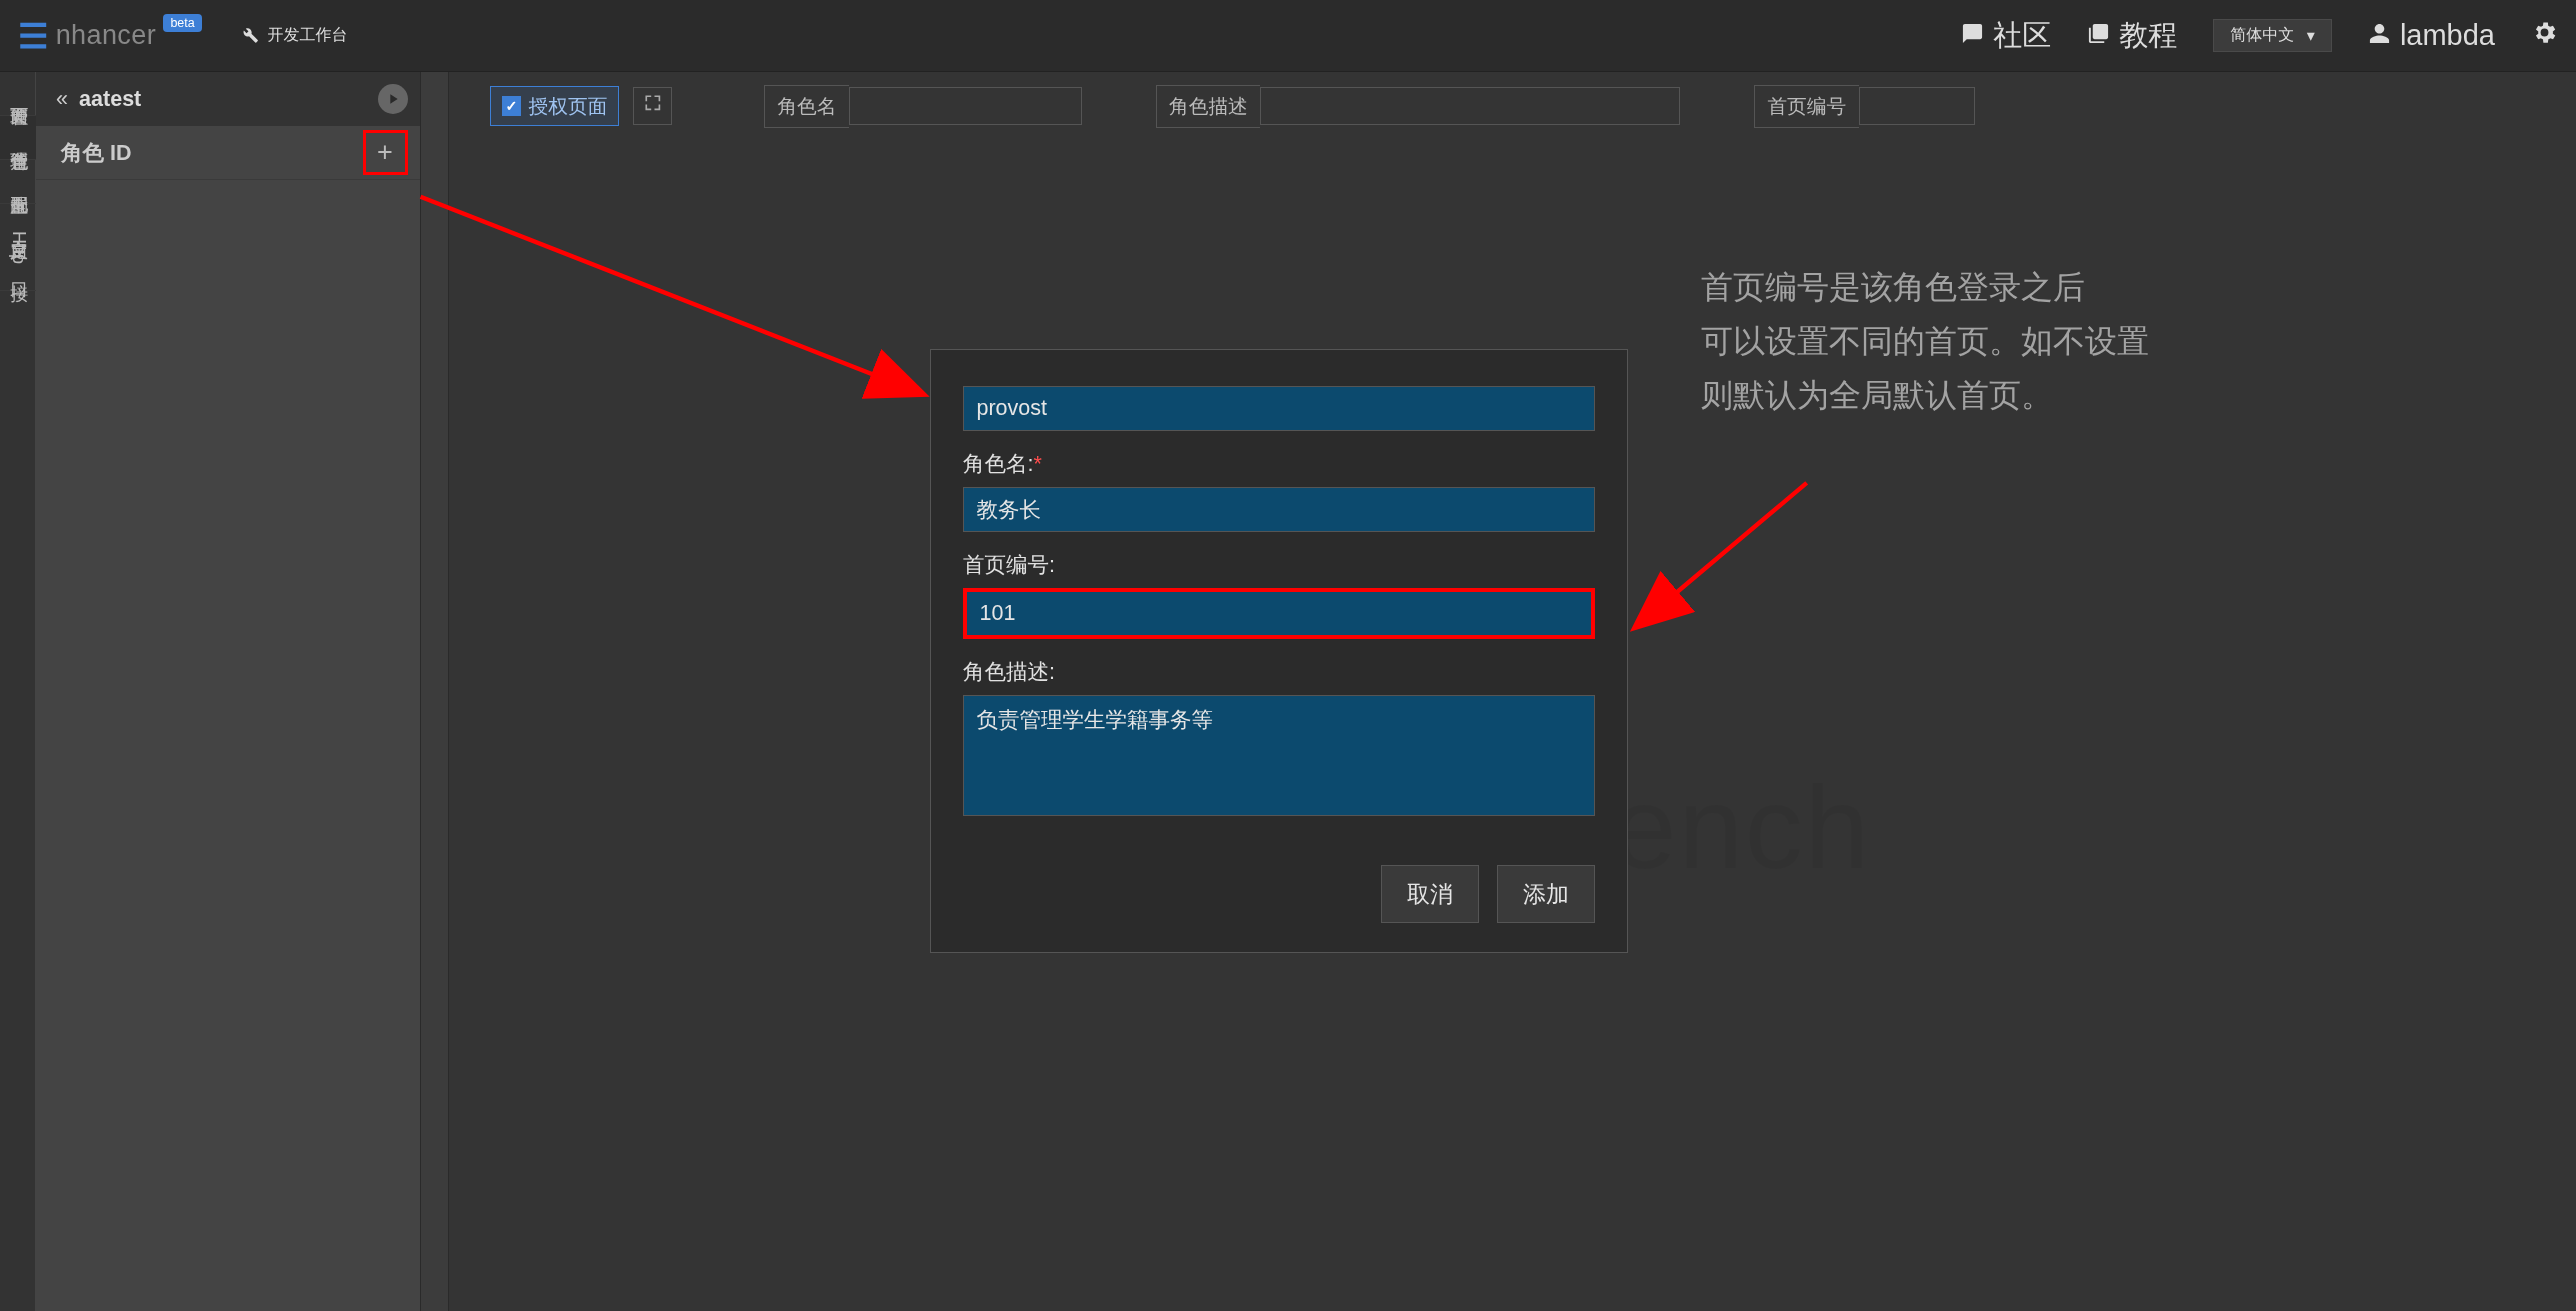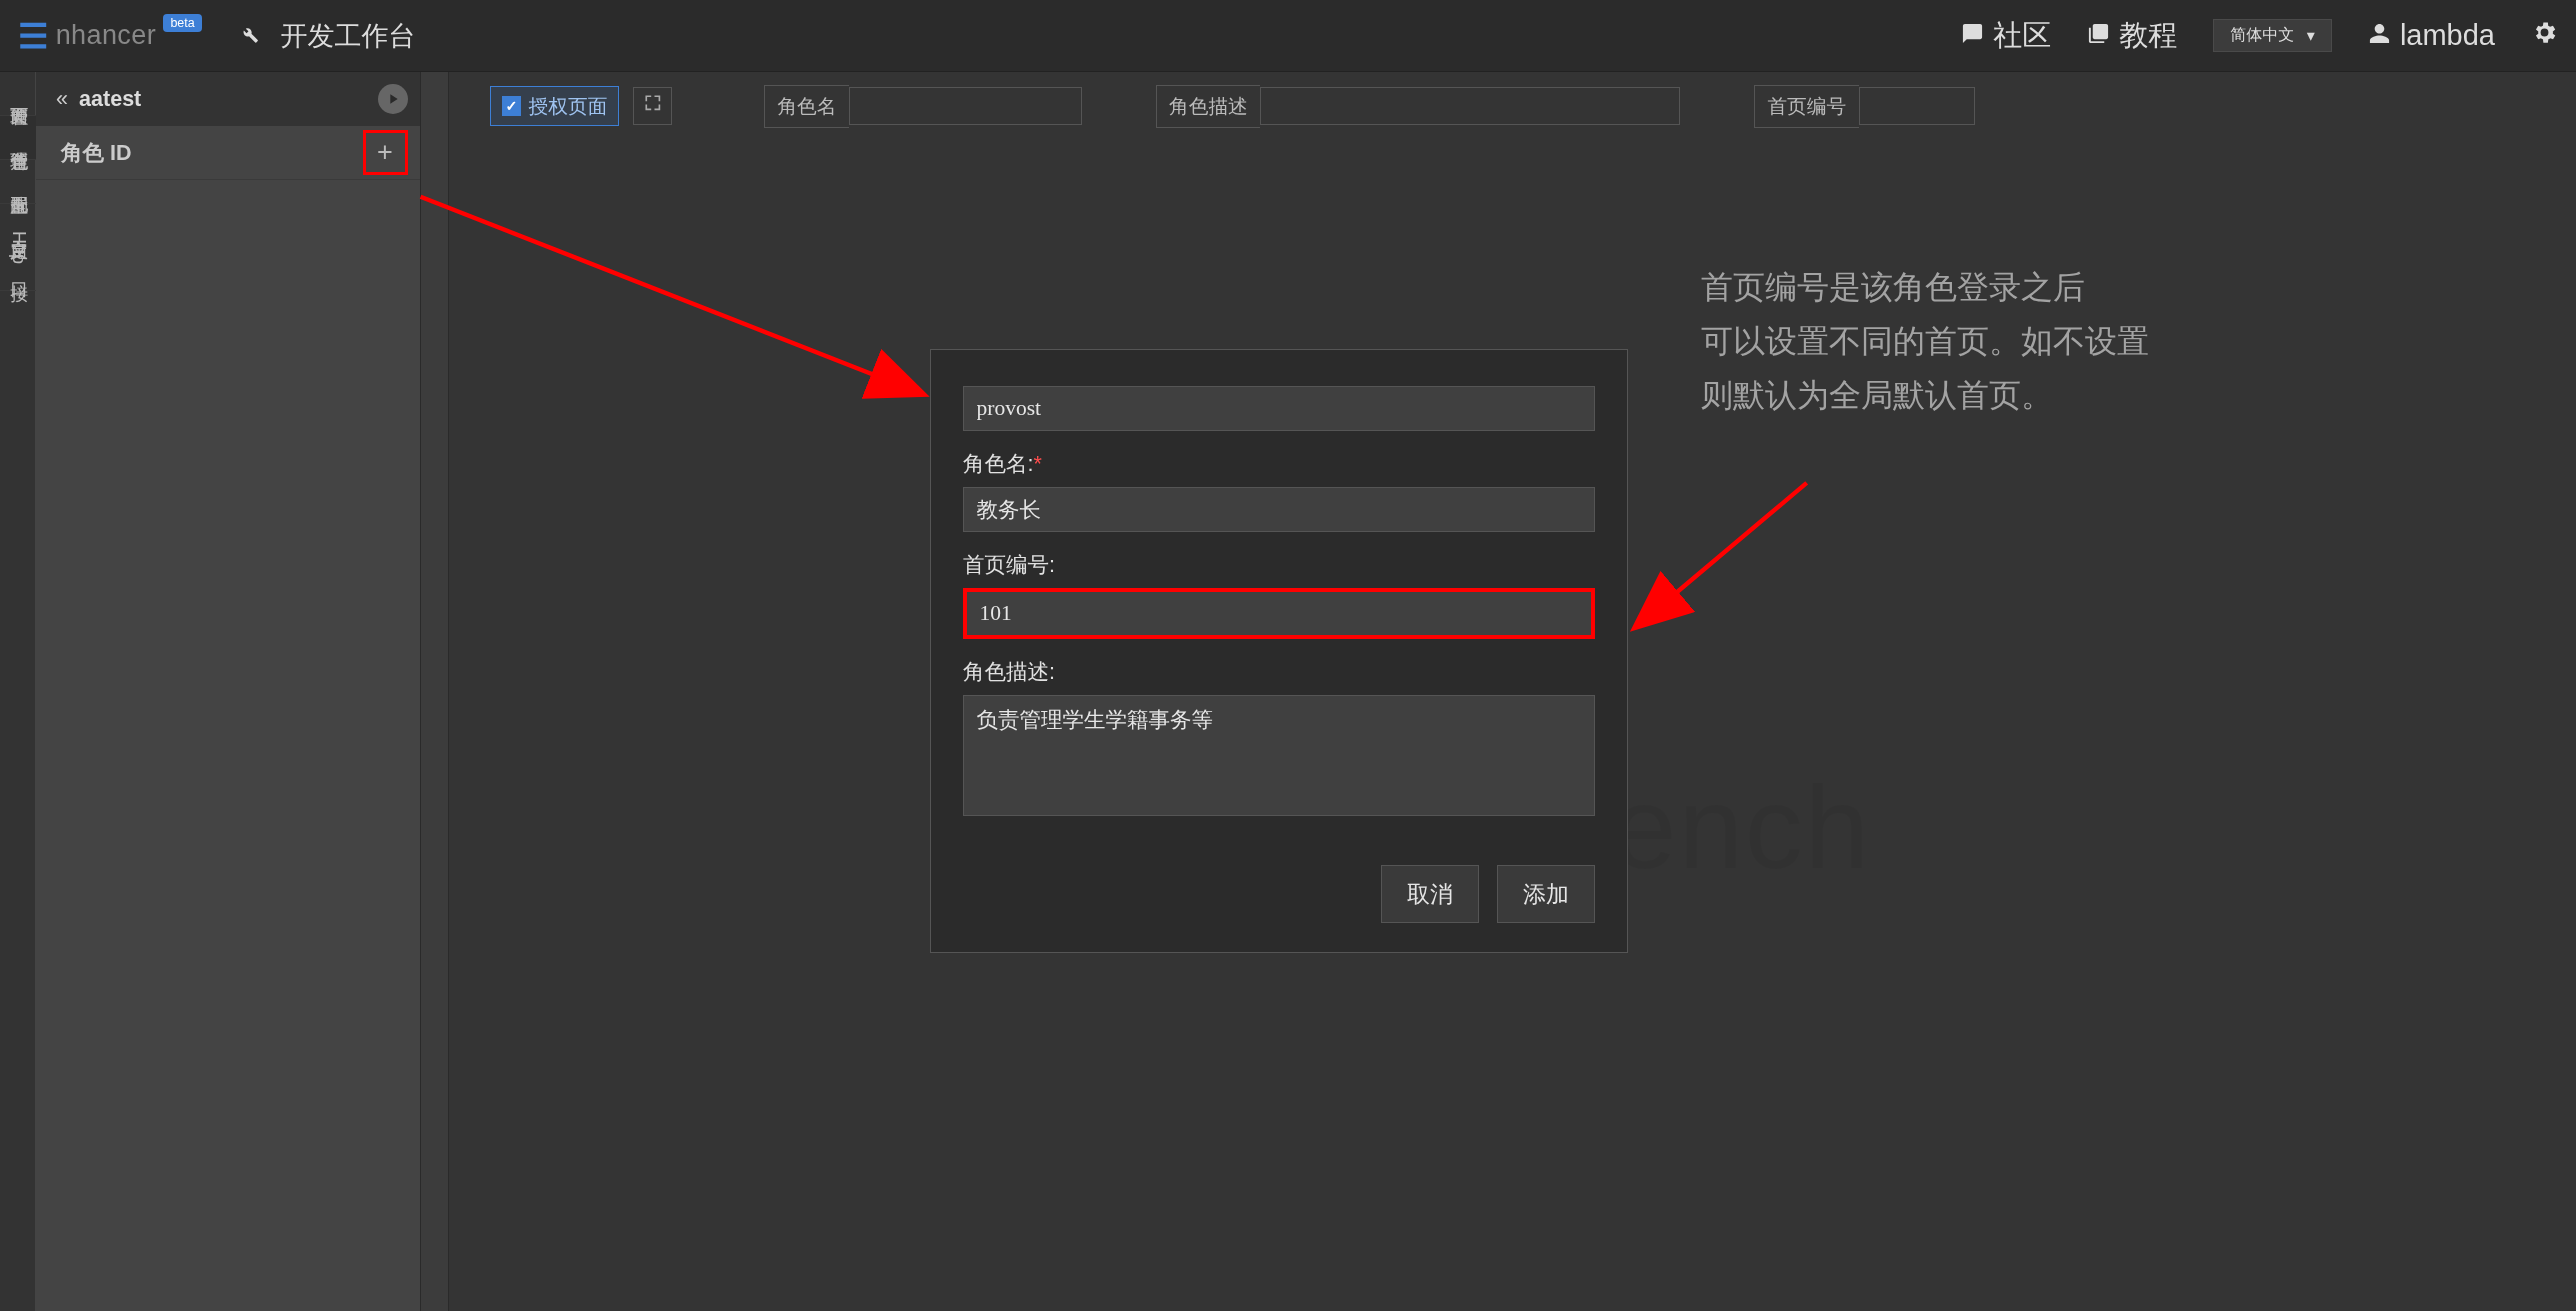--- a/index.html
+++ b/index.html
@@ -17,21 +17,21 @@
   background: #2b2b2b; display: flex; align-items: center;
   padding: 0 18px; border-bottom: 1.8px solid #222;
 }
 .logo { display: flex; align-items: center; gap: 7.2px; margin-right: 36px; }
 .logo-e { color: #3d7fd6; font-weight: 700; font-size: 34px; }
 .logo-text { color: #888; font-size: 27px; letter-spacing: 0.4px; }
 .beta-badge {
   background: #3d7fd6; color: #fff; font-size: 12.5px; padding: 1.8px 7.2px;
   border-radius: 4px; position: relative; top: -12.5px;
 }
-.workbench-link { display: flex; align-items: center; gap: 21px; color: #ddd; font-size: 27px; cursor: pointer; }
+.workbench-link { display: flex; align-items: center; gap: 8px; color: #ddd; font-size: 16px; cursor: pointer; }
 
 .topbar-right { margin-left: auto; display: flex; align-items: center; gap: 36px; }
 .nav-item { display: flex; align-items: center; gap: 9px; color: #ddd; font-size: 29px; cursor: pointer; }
 .lang-select {
   background: #3c3c3c; border: 0.9px solid #4a4a4a; padding: 5.4px 16px;
   display: flex; align-items: center; gap: 12.5px; color: #ddd; font-size: 16px;
 }
 
 
 .vrail {
@@ -127,22 +127,22 @@
 
 
 .dialog {
   position: absolute; top: 277px; left: 481px; width: 698px;
   background: #2b2b2b; border: 0.9px solid #555; padding: 36px 32px 29px;
 }
 .form-row { margin-bottom: 18px; }
 .form-label { color: #e2e2e2; font-size: 21.5px; margin-bottom: 9px; display: block; }
 .req { color: #ff4d4d; }
 .form-input, .form-textarea {
-  width: 100%; background: #404040; border: 0.9px solid #555;
-  color: #e6e6e6; font-size: 21.5px; padding: 9px 12.5px; outline: none; font-family: Liberation Serif, serif;
+  width: 100%; background: #0c4a6e; border: 0.9px solid #555;
+  color: #e6e6e6; font-size: 21.5px; padding: 9px 12.5px; outline: none;
 }
 .form-textarea { height: 121px; resize: none; }
 .form-input.hl { border: 4.5px solid #ff0000; }
 .dialog-actions { display: flex; justify-content: flex-end; gap: 18px; margin-top: 43px; }
 .btn {
   min-width: 98px; padding: 12.5px 23px; font-size: 23px; text-align: center;
   background: #3a3a3a; border: 0.9px solid #555; color: #e6e6e6; cursor: pointer;
 }
 
 

